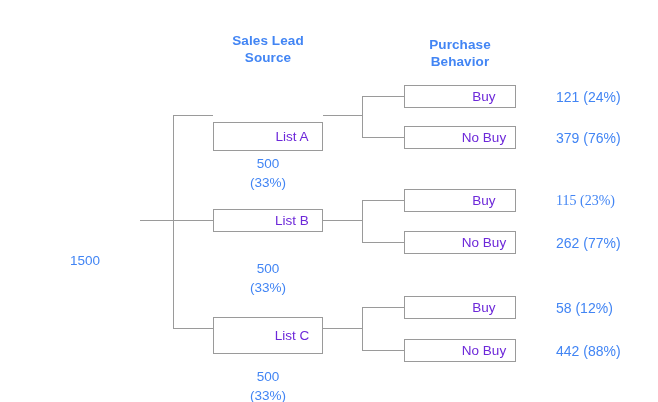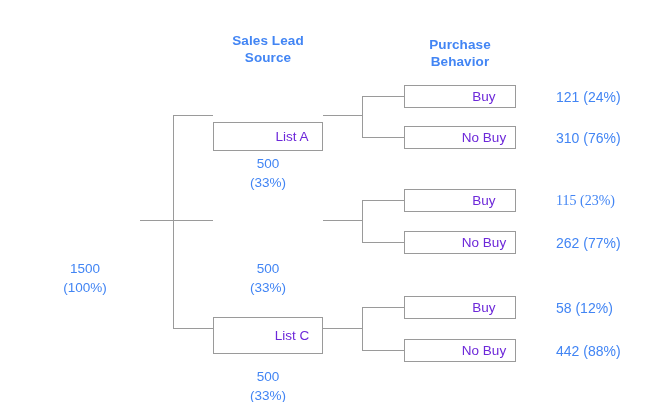--- a/index.html
+++ b/index.html
@@ -69,22 +69,21 @@
 </head>
 <body>
 
 <div id="canvas">
 
   <div class="col-header" style="left:213px; top:32px; width:110px;">Sales Lead
 Source</div>
   <div class="col-header" style="left:404px; top:36px; width:112px;">Purchase
 Behavior</div>
 
-  <div class="stat" style="left:30px; top:240px; width:110px;">1500</div>
-  <div class="stat" style="left:30px; top:259px; width:110px;">(100%)</div>
+  <div class="stat" style="left:30px; top:232px; width:110px;">1500</div>
 
   <div class="hline" style="left:140px; top:220px; width:34px;"></div>
   <div class="vline" style="left:173px; top:115px; height:214px;"></div>
 
   <div class="hline" style="left:173px; top:115px; width:40px;"></div>
 
   <div class="hline" style="left:173px; top:220px; width:40px;"></div>
 
   <div class="hline" style="left:173px; top:328px; width:40px;"></div>
 
@@ -94,22 +93,23 @@
 
   <div class="hline" style="left:323px; top:115px; width:40px;"></div>
   <div class="vline" style="left:362px; top:96px; height:41px;"></div>
   <div class="hline" style="left:362px; top:96px; width:42px;"></div>
   <div class="hline" style="left:362px; top:137px; width:42px;"></div>
 
   <div class="node" style="left:404px; top:85px; width:112px; height:23px;">Buy</div>
   <div class="stat-right" style="left:556px; top:90px;">121 (24%)</div>
 
   <div class="node" style="left:404px; top:126px; width:112px; height:23px;">No Buy</div>
-  <div class="stat-right" style="left:556px; top:131px;">310 (76%)</div>
+  <div class="stat-right" style="left:556px; top:131px;">379 (76%)</div>
 
+  <div class="node" style="left:213px; top:209px; width:110px; height:23px;">List B</div>
   <div class="stat" style="left:213px; top:240px; width:110px;">500</div>
   <div class="stat" style="left:213px; top:259px; width:110px;">(33%)</div>
 
   <div class="hline" style="left:323px; top:220px; width:40px;"></div>
   <div class="vline" style="left:362px; top:200px; height:42px;"></div>
   <div class="hline" style="left:362px; top:200px; width:42px;"></div>
   <div class="hline" style="left:362px; top:242px; width:42px;"></div>
 
   <div class="node" style="left:404px; top:189px; width:112px; height:23px;">Buy</div>
   <div class="stat-right" style="left:556px; top:194px;font-family:Liberation Serif, serif;">115 (23%)</div>

